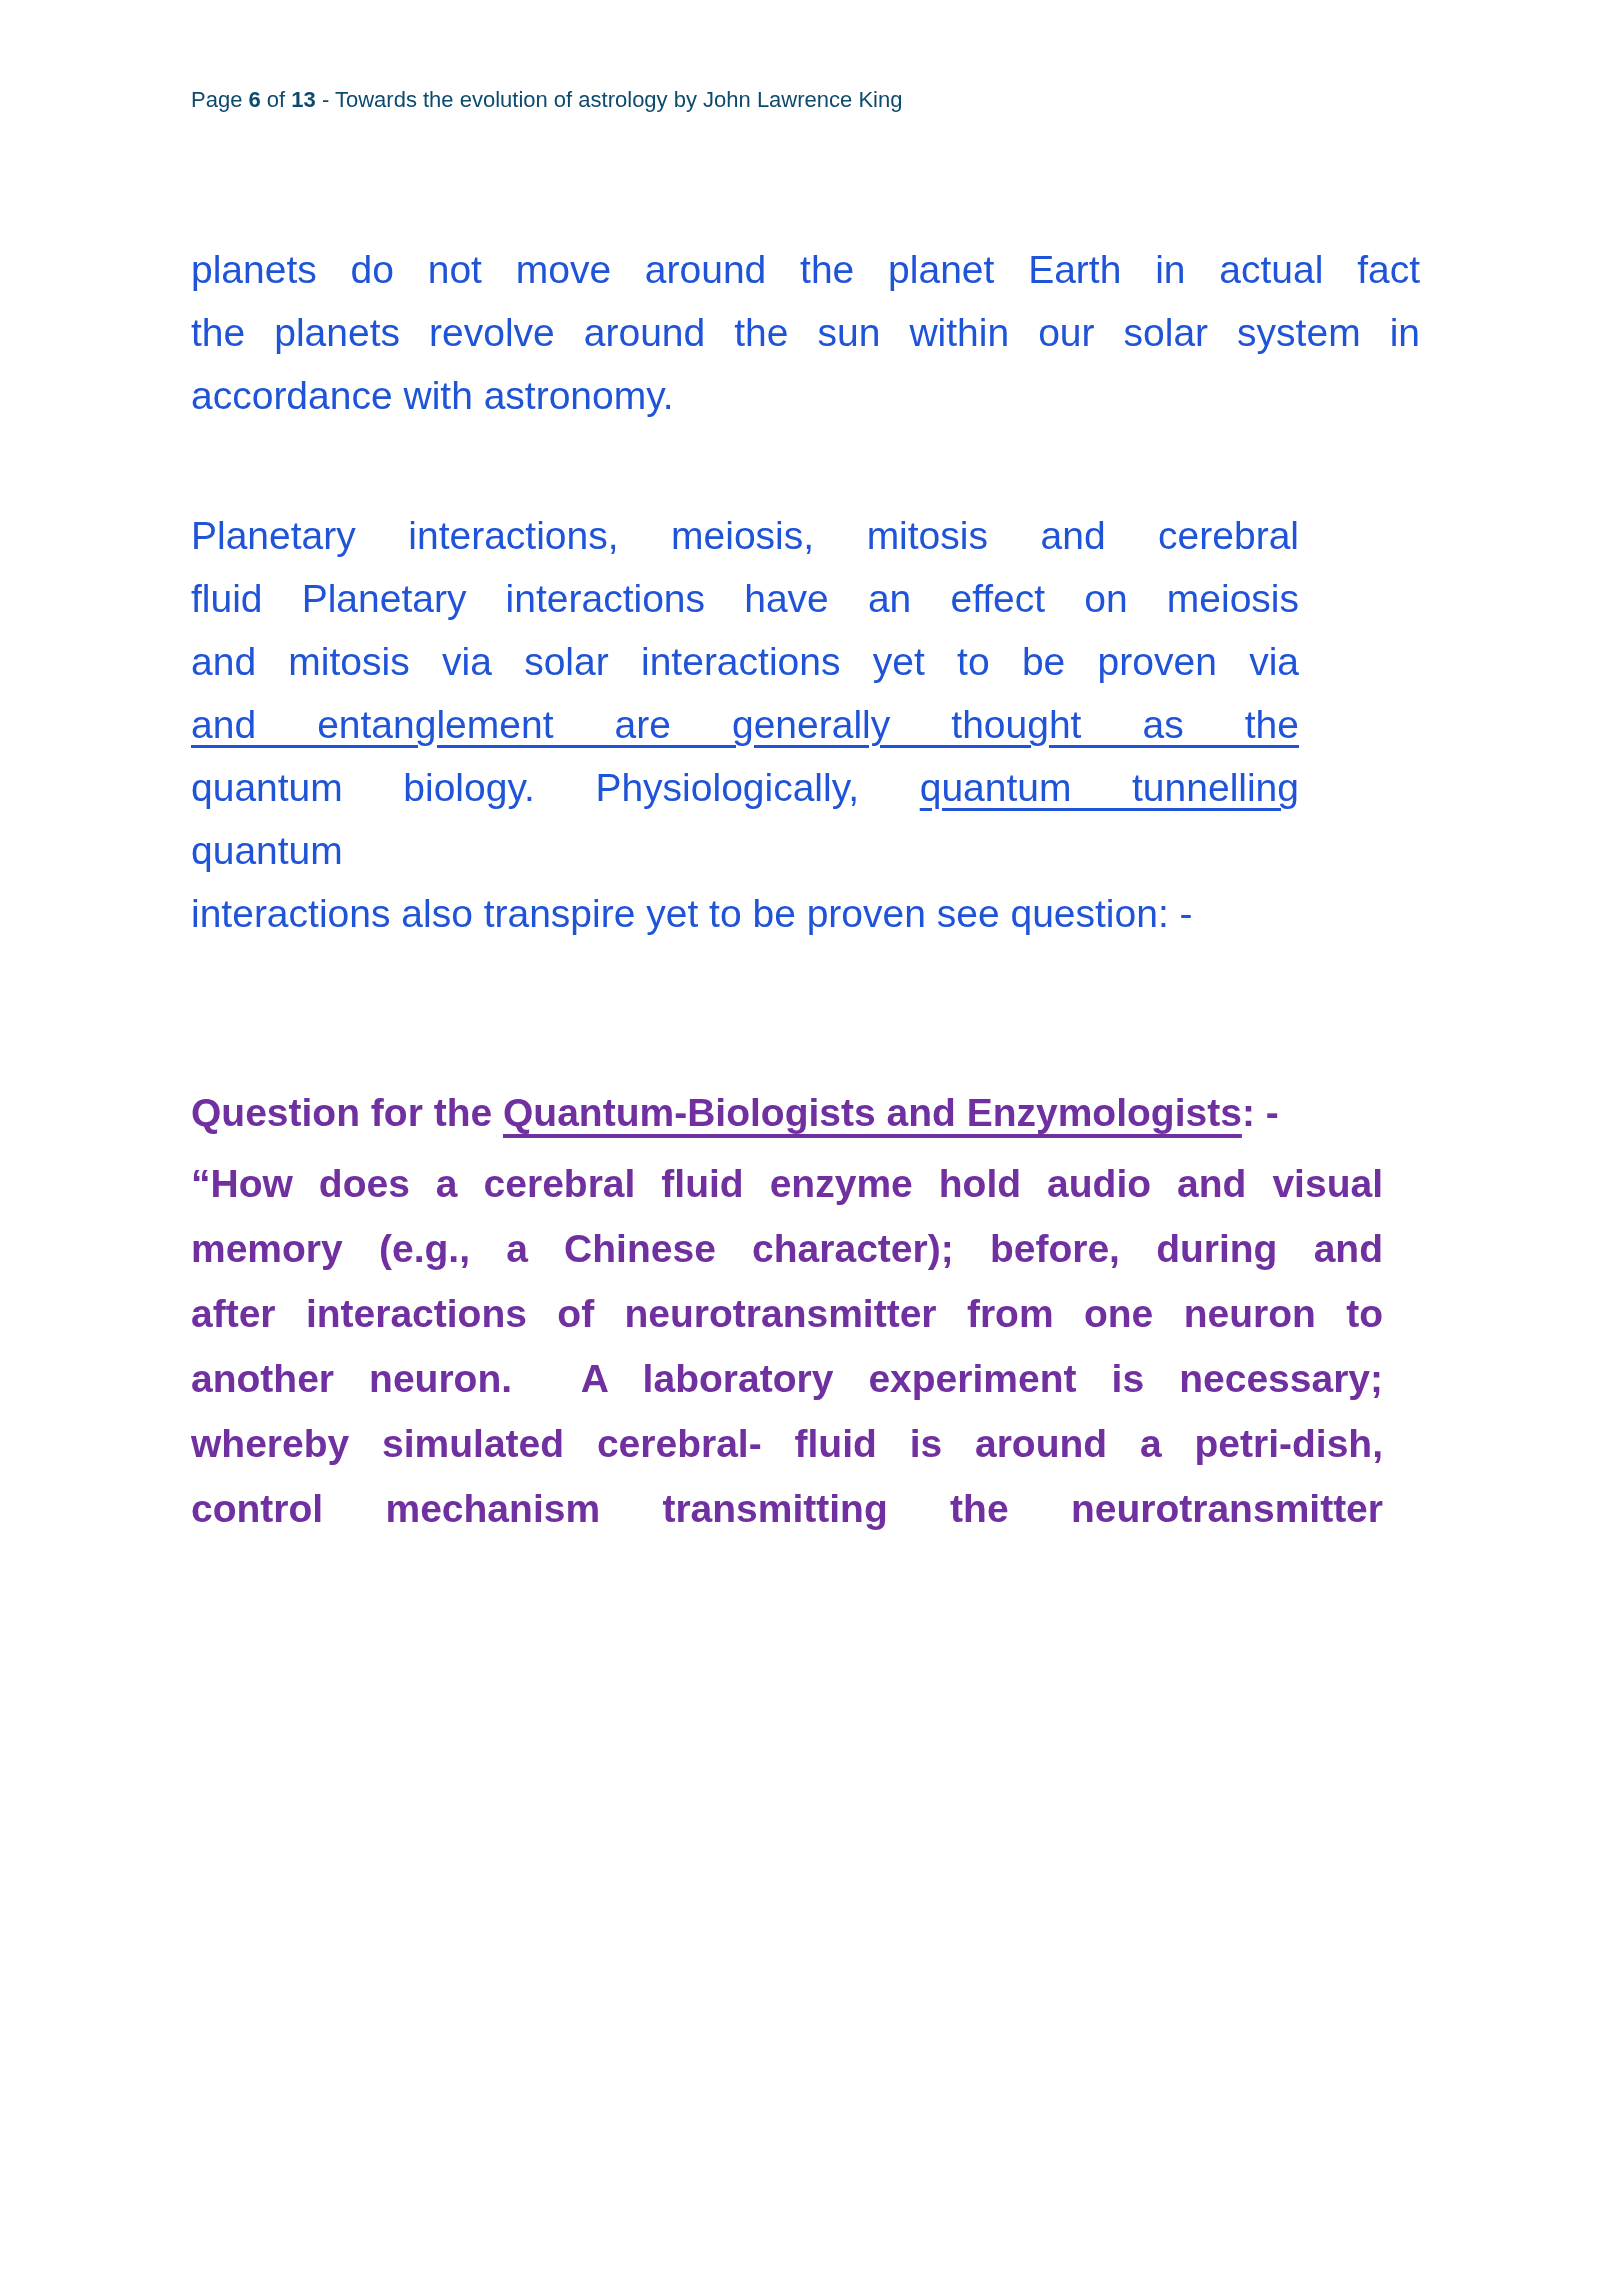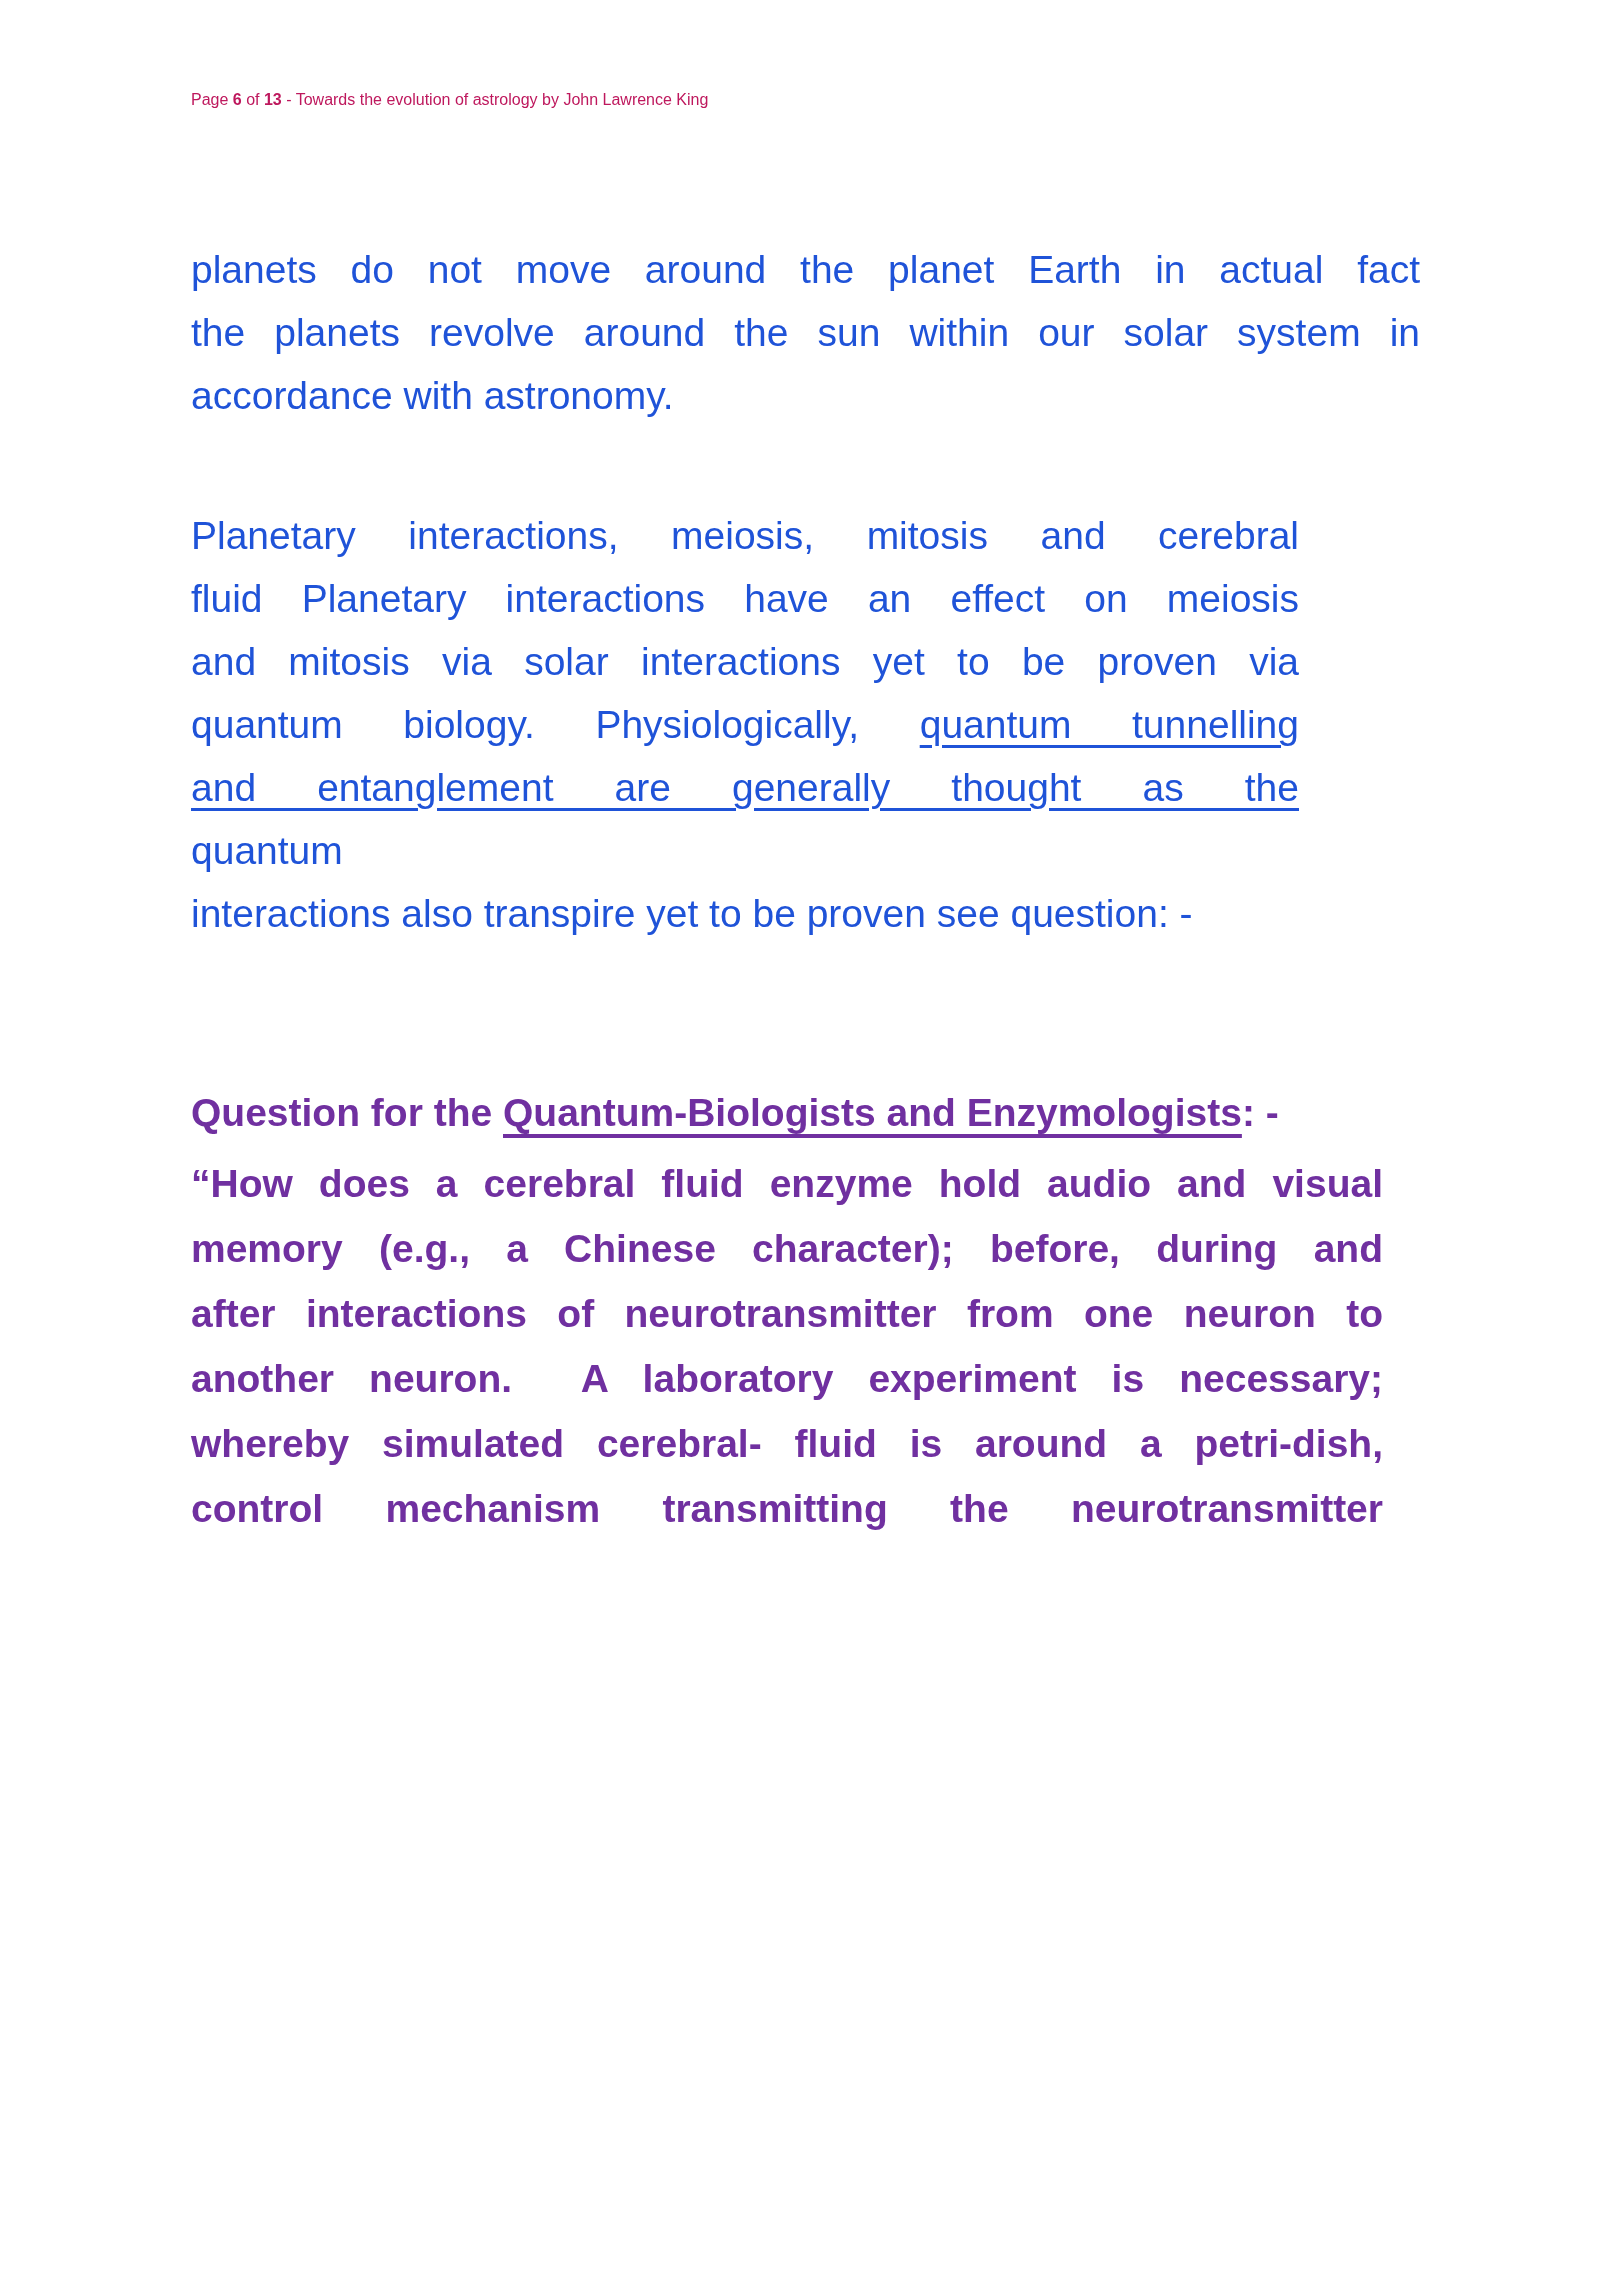--- a/index.html
+++ b/index.html
@@ -18,23 +18,23 @@
     inset: 0;
     background: #ffffff;
   }
   .block {
     position: absolute;
     left: 191px;
   }
   .header {
     top: 85px;
     width: 1243px;
-    font-size: 16px;
+    font-size: 22px;
     line-height: 29px;
-    color: #be185d;
+    color: #0c4a6e;
     letter-spacing: 0px;
   }
   .header b { font-weight: bold; }
   .line {
     white-space: pre-wrap;
   }
   .just {
     text-align: justify;
     text-align-last: justify;
   }
@@ -93,22 +93,22 @@
   <div class="block para1 blue-text">
     <div class="line just">planets do not move around the planet Earth in actual fact</div>
     <div class="line just">the planets revolve around the sun within our solar system in</div>
     <div class="line left">accordance with astronomy.</div>
   </div>
 
   <div class="block para2 blue-text">
     <div class="line just">Planetary interactions, meiosis, mitosis and cerebral</div>
     <div class="line just">fluid Planetary interactions have an effect on meiosis</div>
     <div class="line just">and mitosis via solar interactions yet to be proven via</div>
+    <div class="line just"><span class="ul">and entanglement are generally thought as the</span></div>
     <div class="line just"><span>quantum biology. Physiologically, </span><span class="ul">quantum tunnelling</span></div>
-    <div class="line just"><span class="ul">and entanglement are generally thought as the</span></div>
     <div class="line left">quantum</div>
     <div class="line left">interactions also transpire yet to be proven see question: -</div>
   </div>
 
   <div class="block heading purple-text">
     <div class="line left"><span>Question for the </span><span class="ul">Quantum-Biologists and Enzymologists</span><span>: -</span></div>
   </div>
 
   <div class="block para3 purple-text">
     <div class="line just">“How does a cerebral fluid enzyme hold audio and visual</div>

